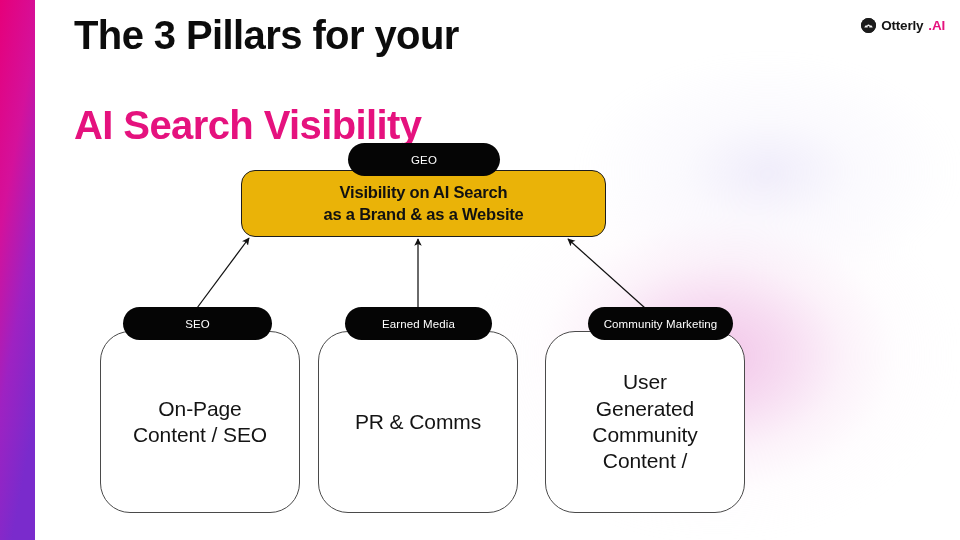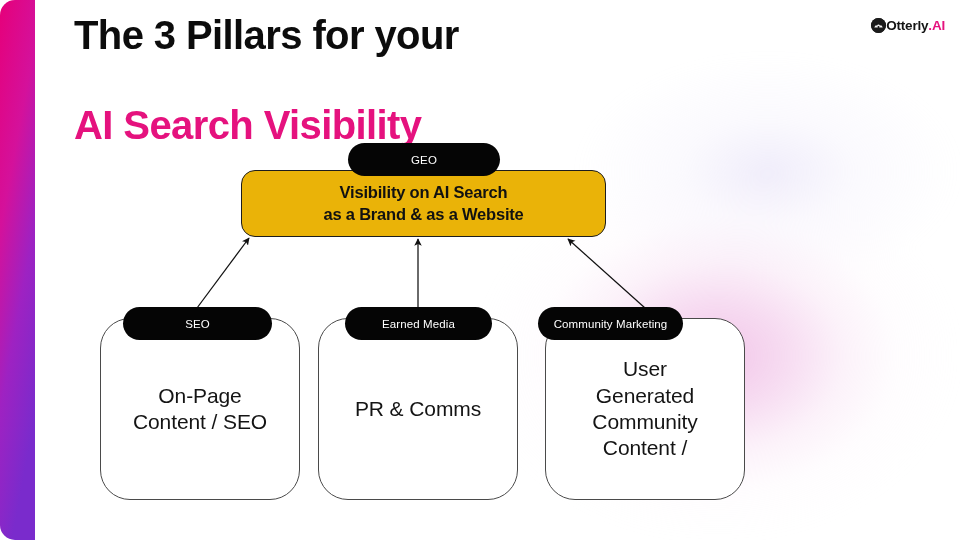--- a/index.html
+++ b/index.html
@@ -9,21 +9,20 @@
   }
   body {
     font-family: "Liberation Sans", sans-serif;
   }
   .slide {
     position: relative;
     width: 960px;
     height: 540px;
     overflow: hidden;
     background: #ffffff;
-    border-radius: 15px;
   }
 
   
   .bg-blob {
     position: absolute;
     left: 455px;
     top: 55px;
     width: 505px;
     height: 485px;
     background:
@@ -67,20 +66,21 @@
   .headline .line1 { color: #0c0c0c; }
   .headline .line2 { color: #E5127E; margin-top: 48px; }
 
   
   .logo {
     position: absolute;
     right: 15px;
     top: 18px;
     display: flex;
     align-items: center;
+    gap: 5px;
   }
   .logo-mark {
     width: 15px;
     height: 15px;
     flex: 0 0 auto;
     border-radius: 50%;
     background: #1b1b1b;
     display: flex;
     align-items: center;
     justify-content: center;
@@ -154,26 +154,26 @@
     font-weight: 400;
     letter-spacing: 0.1px;
     z-index: 4;
     padding: 0 16px;
     box-sizing: border-box;
     white-space: nowrap;
   }
   .pill-geo    { left: 348px; top: 143px; width: 152px; }
   .pill-seo    { left: 123px; top: 307px; width: 149px; }
   .pill-earned { left: 345px; top: 307px; width: 147px; }
-  .pill-comm   { left: 538px; top: 307px; width: 145px; justify-content: center; }
+  .pill-comm   { left: 588px; top: 307px; width: 145px; justify-content: center; }
 
   
   .card {
     position: absolute;
-    top: 318px;
+    top: 331px;
     width: 200px;
     height: 182px;
     box-sizing: border-box;
     background: #ffffff;
     border: 1.2px solid #4a4a4a;
     border-radius: 30px;
     display: flex;
     align-items: center;
     justify-content: center;
     text-align: center;

